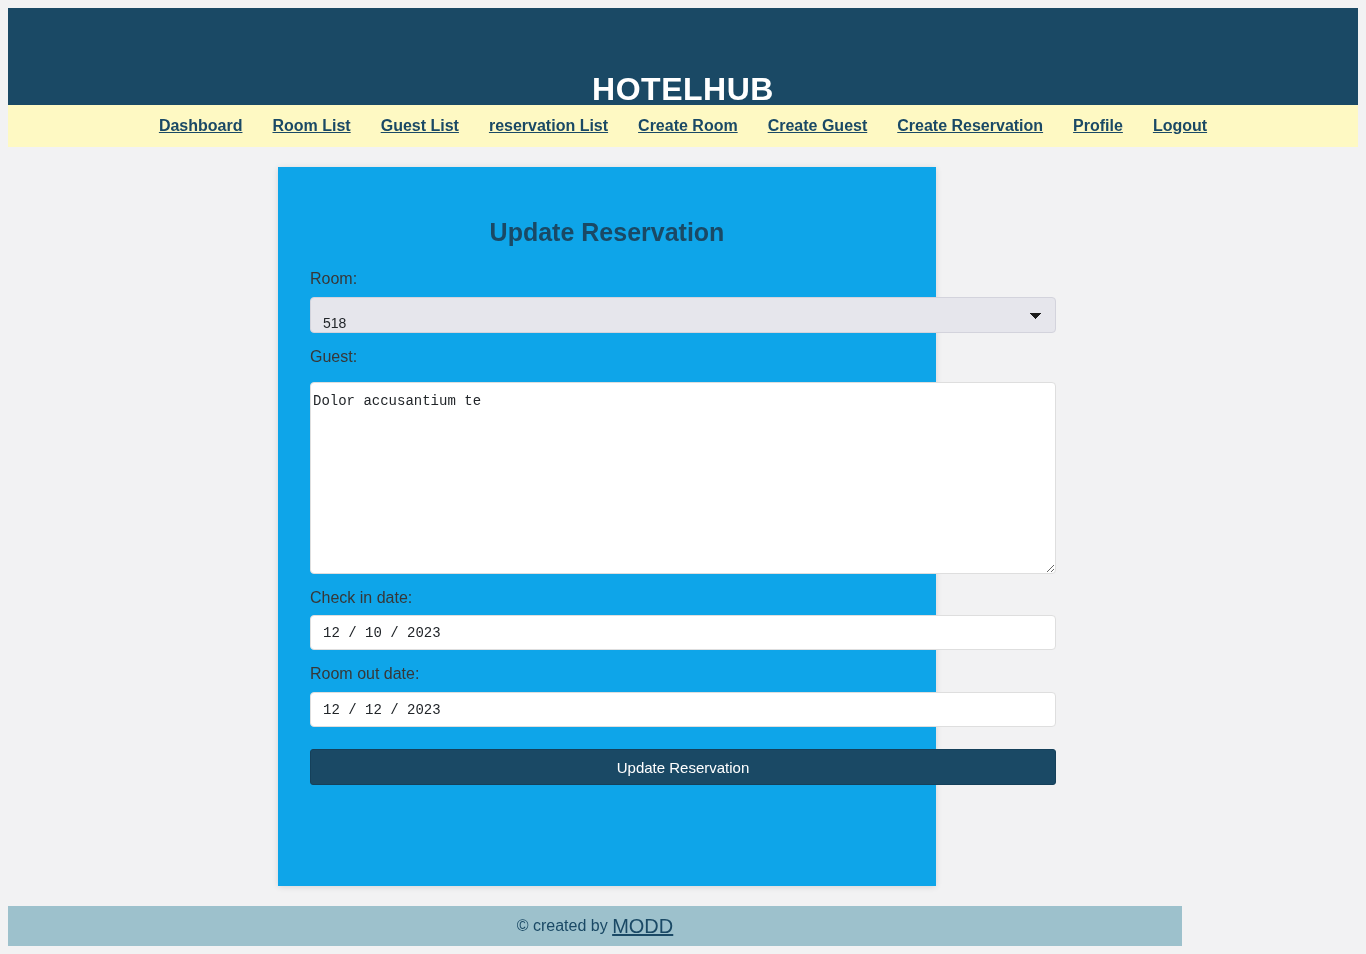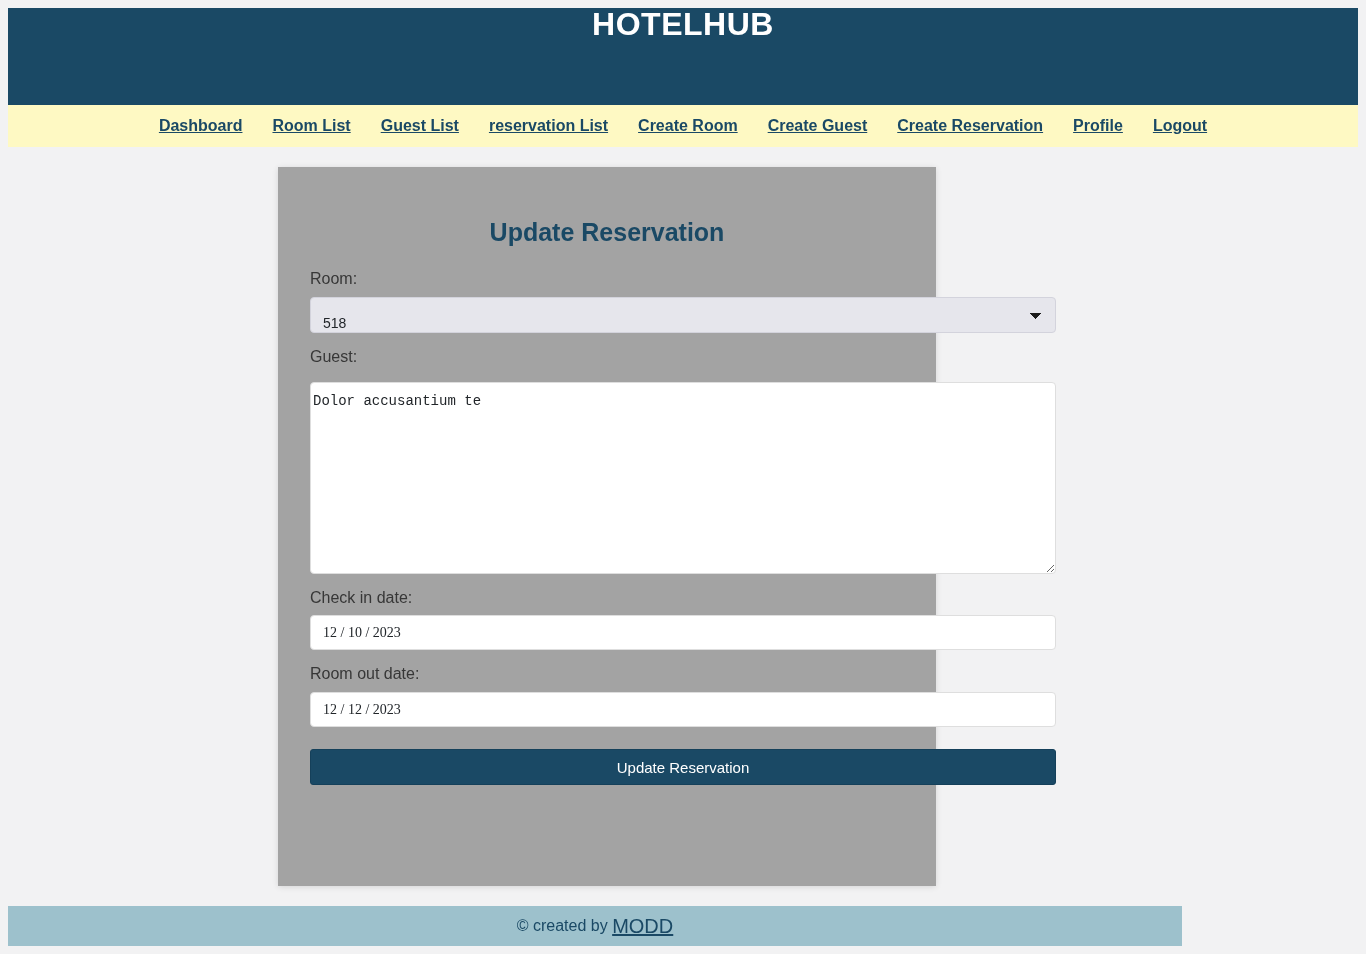--- a/index.html
+++ b/index.html
@@ -23,21 +23,21 @@
 
   
   .site-header {
     position: absolute;
     left: 8px;
     top: 8px;
     width: 1350px;
     height: 97px;
     background: #1a4965;
     display: flex;
-    align-items: flex-start;
+    align-items: flex-end;
     justify-content: center;
   }
   .site-title {
     color: #ffffff;
     font-size: 32px;
     font-weight: bold;
     letter-spacing: 0.5px;
     line-height: 1;
     margin: 0;
   }
@@ -65,21 +65,21 @@
     white-space: nowrap;
   }
 
   
   .form-card {
     position: absolute;
     left: 278px;
     top: 167px;
     width: 658px;
     min-height: 719px;
-    background: #a3a3a3;
+    background: #0ea5e9;
     box-shadow: 0 1px 6px rgba(0,0,0,0.12);
     padding: 32px 32px 28px 32px;
   }
   .form-title {
     color: #1a4965;
     font-size: 25px;
     font-weight: bold;
     text-align: center;
     margin: 18px 0 22px 0;
     line-height: 1.2;
@@ -136,21 +136,21 @@
   }
 
   input.form-date {
     display: block;
     width: 746px;
     height: 35px;
     background: #ffffff;
     border: 1px solid #dedede;
     border-radius: 4px;
     color: #212529;
-    font-family: Liberation Serif, serif;
+    font-family: Liberation Mono, monospace;
     font-size: 14px;
     padding: 0 12px;
   }
 
   .submit-button {
     display: block;
     width: 746px;
     height: 36px;
     margin-top: 22px;
     background: #1a4965;

